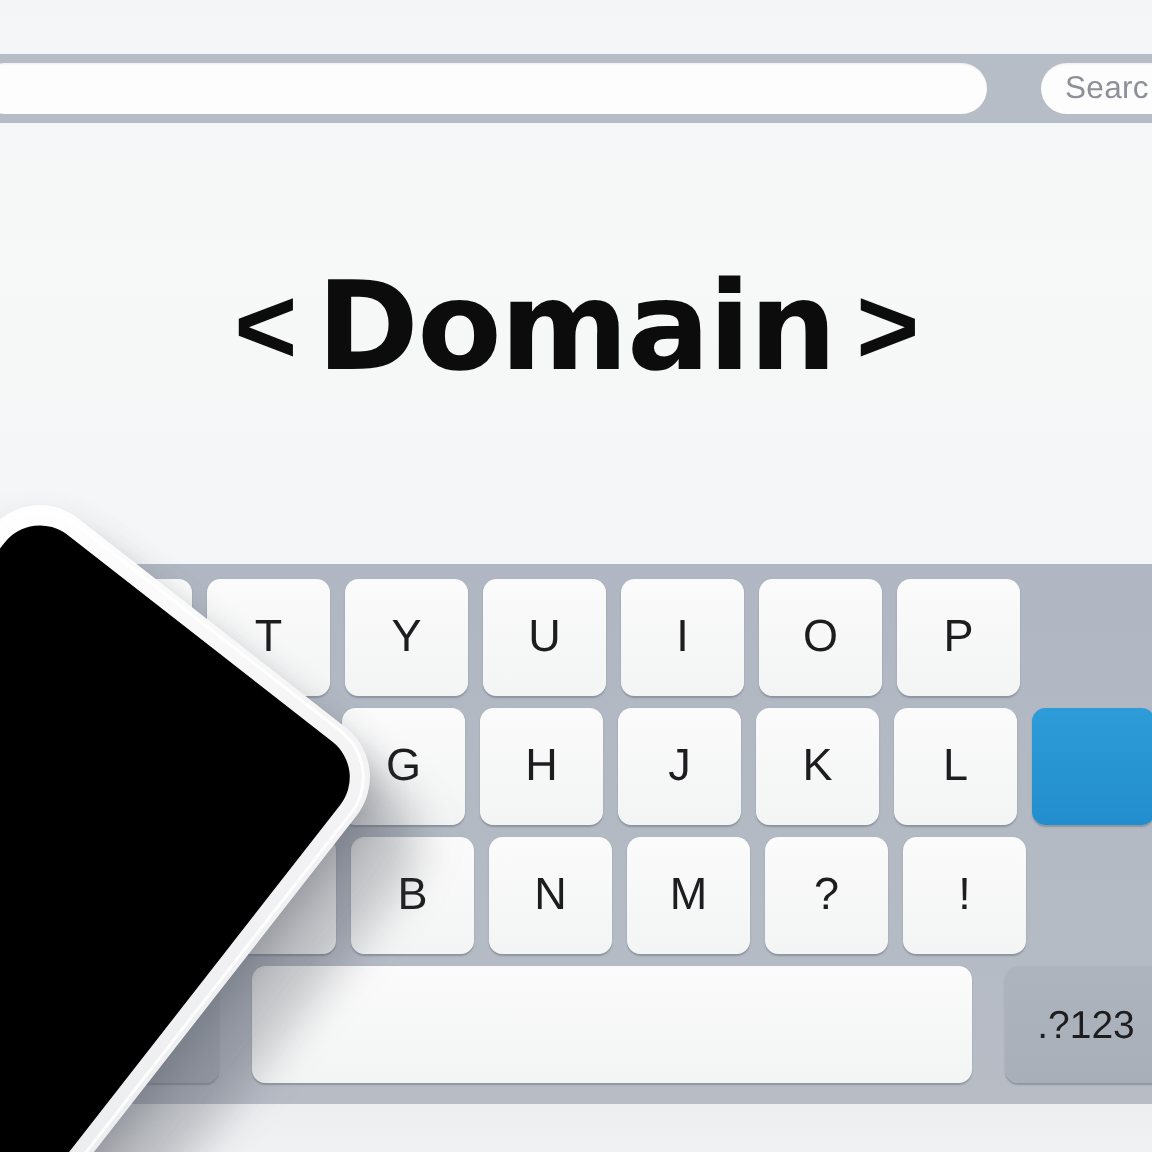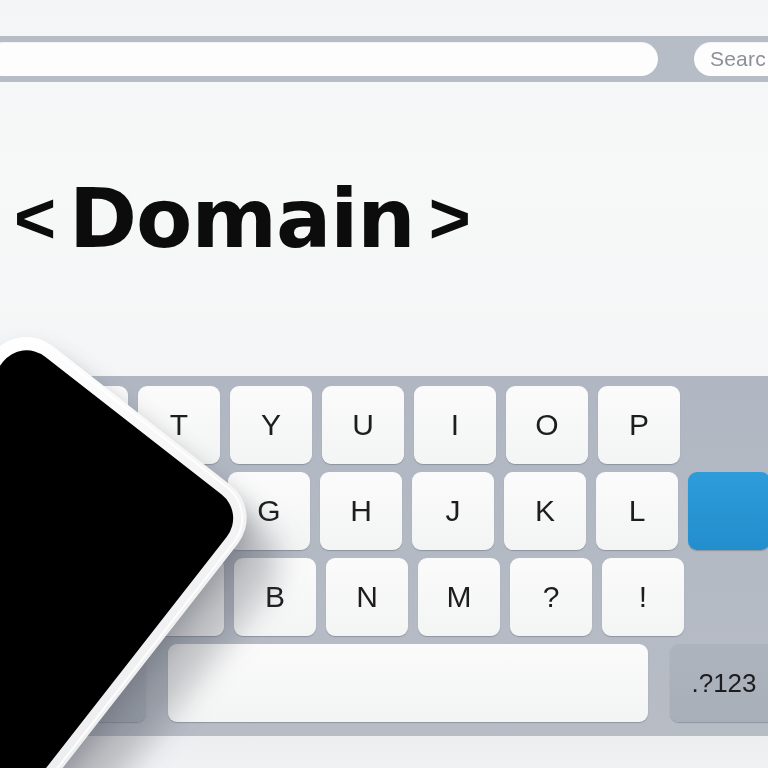--- a/index.html
+++ b/index.html
@@ -71,21 +71,21 @@
     letter-spacing: 0.2px;
     text-align: right;
   }
 
   
   .headline-wrap {
     position: absolute;
     left: 0;
     top: 178px;
     width: 768px;
-    text-align: left;
+    text-align: center;
   }
 
   .headline {
     display: inline-block;
     font-family: "DejaVu Sans", sans-serif;
     font-weight: bold;
     font-size: 82px;
     line-height: 1;
     color: #0c0c0c;
     letter-spacing: -1px;

